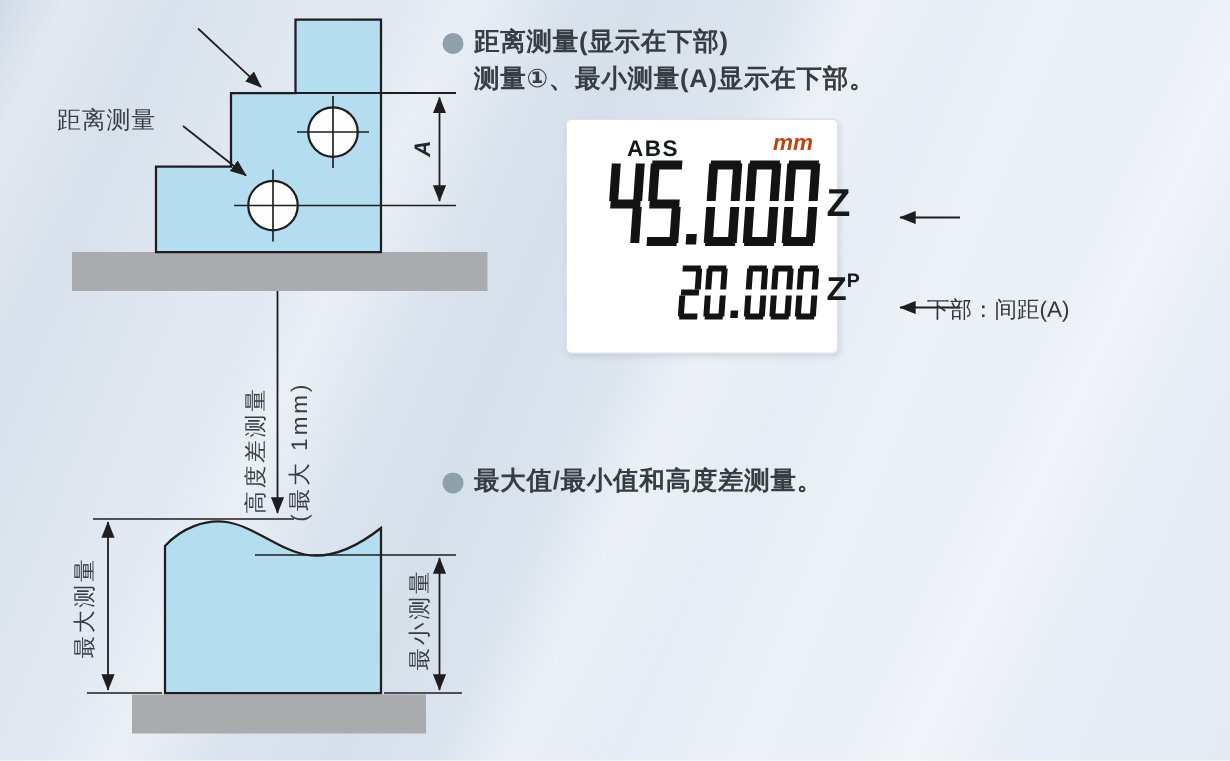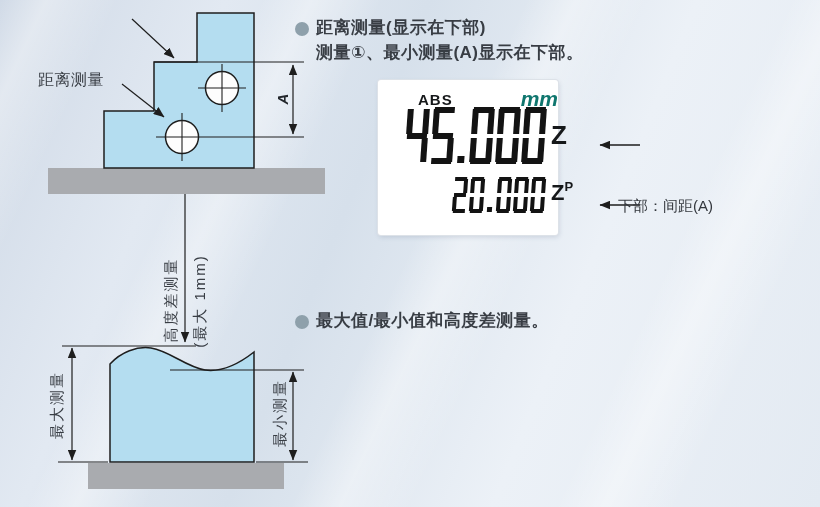--- a/index.html
+++ b/index.html
@@ -24,21 +24,21 @@
     position:absolute;color:#23272c;font-size:15px;font-weight:700;font-style:italic;
     transform:translate(-50%,-50%) rotate(-90deg);
   }
   .bullet{position:absolute;width:14px;height:14px;border-radius:50%;background:#8ea0ab;}
   
   .panel{
     position:absolute;left:378px;top:80px;width:180px;height:155px;background:#ffffff;
     border-radius:3px;box-shadow:0 0 0 1px #dde2e8,1px 2px 5px rgba(60,80,110,.18);
   }
   .lcd-mode{position:absolute;left:40px;top:11px;font-size:15px;font-weight:700;letter-spacing:1px;color:#16181a;}
-  .lcd-unit{position:absolute;right:0;top:7px;font-size:21px;font-weight:700;font-style:italic;color:#0f766e;}
+  .lcd-unit{position:absolute;right:16px;top:7px;font-size:15px;font-weight:700;font-style:italic;color:#c2410c;}
   .seg-row{position:absolute;display:flex;}
   .seg-row.big{left:28px;top:27px;}
   .seg-row.small{left:75px;top:97px;align-items:flex-start;}
   [data-seg]{display:flex;transform:skewX(-4deg);}
   .big [data-seg]{gap:4px;--t:6px;--w:22px;--h:57px;--dp:7px;}
   .small [data-seg]{gap:3px;--t:4px;--w:14px;--h:36px;--dp:5px;}
   .dig{position:relative;display:inline-block;width:var(--w);height:var(--h);}
   .sg{position:absolute;background:#131313;}
   .sg-a{left:1px;right:1px;top:0;height:var(--t);}
   .sg-d{left:1px;right:1px;bottom:0;height:var(--t);}

